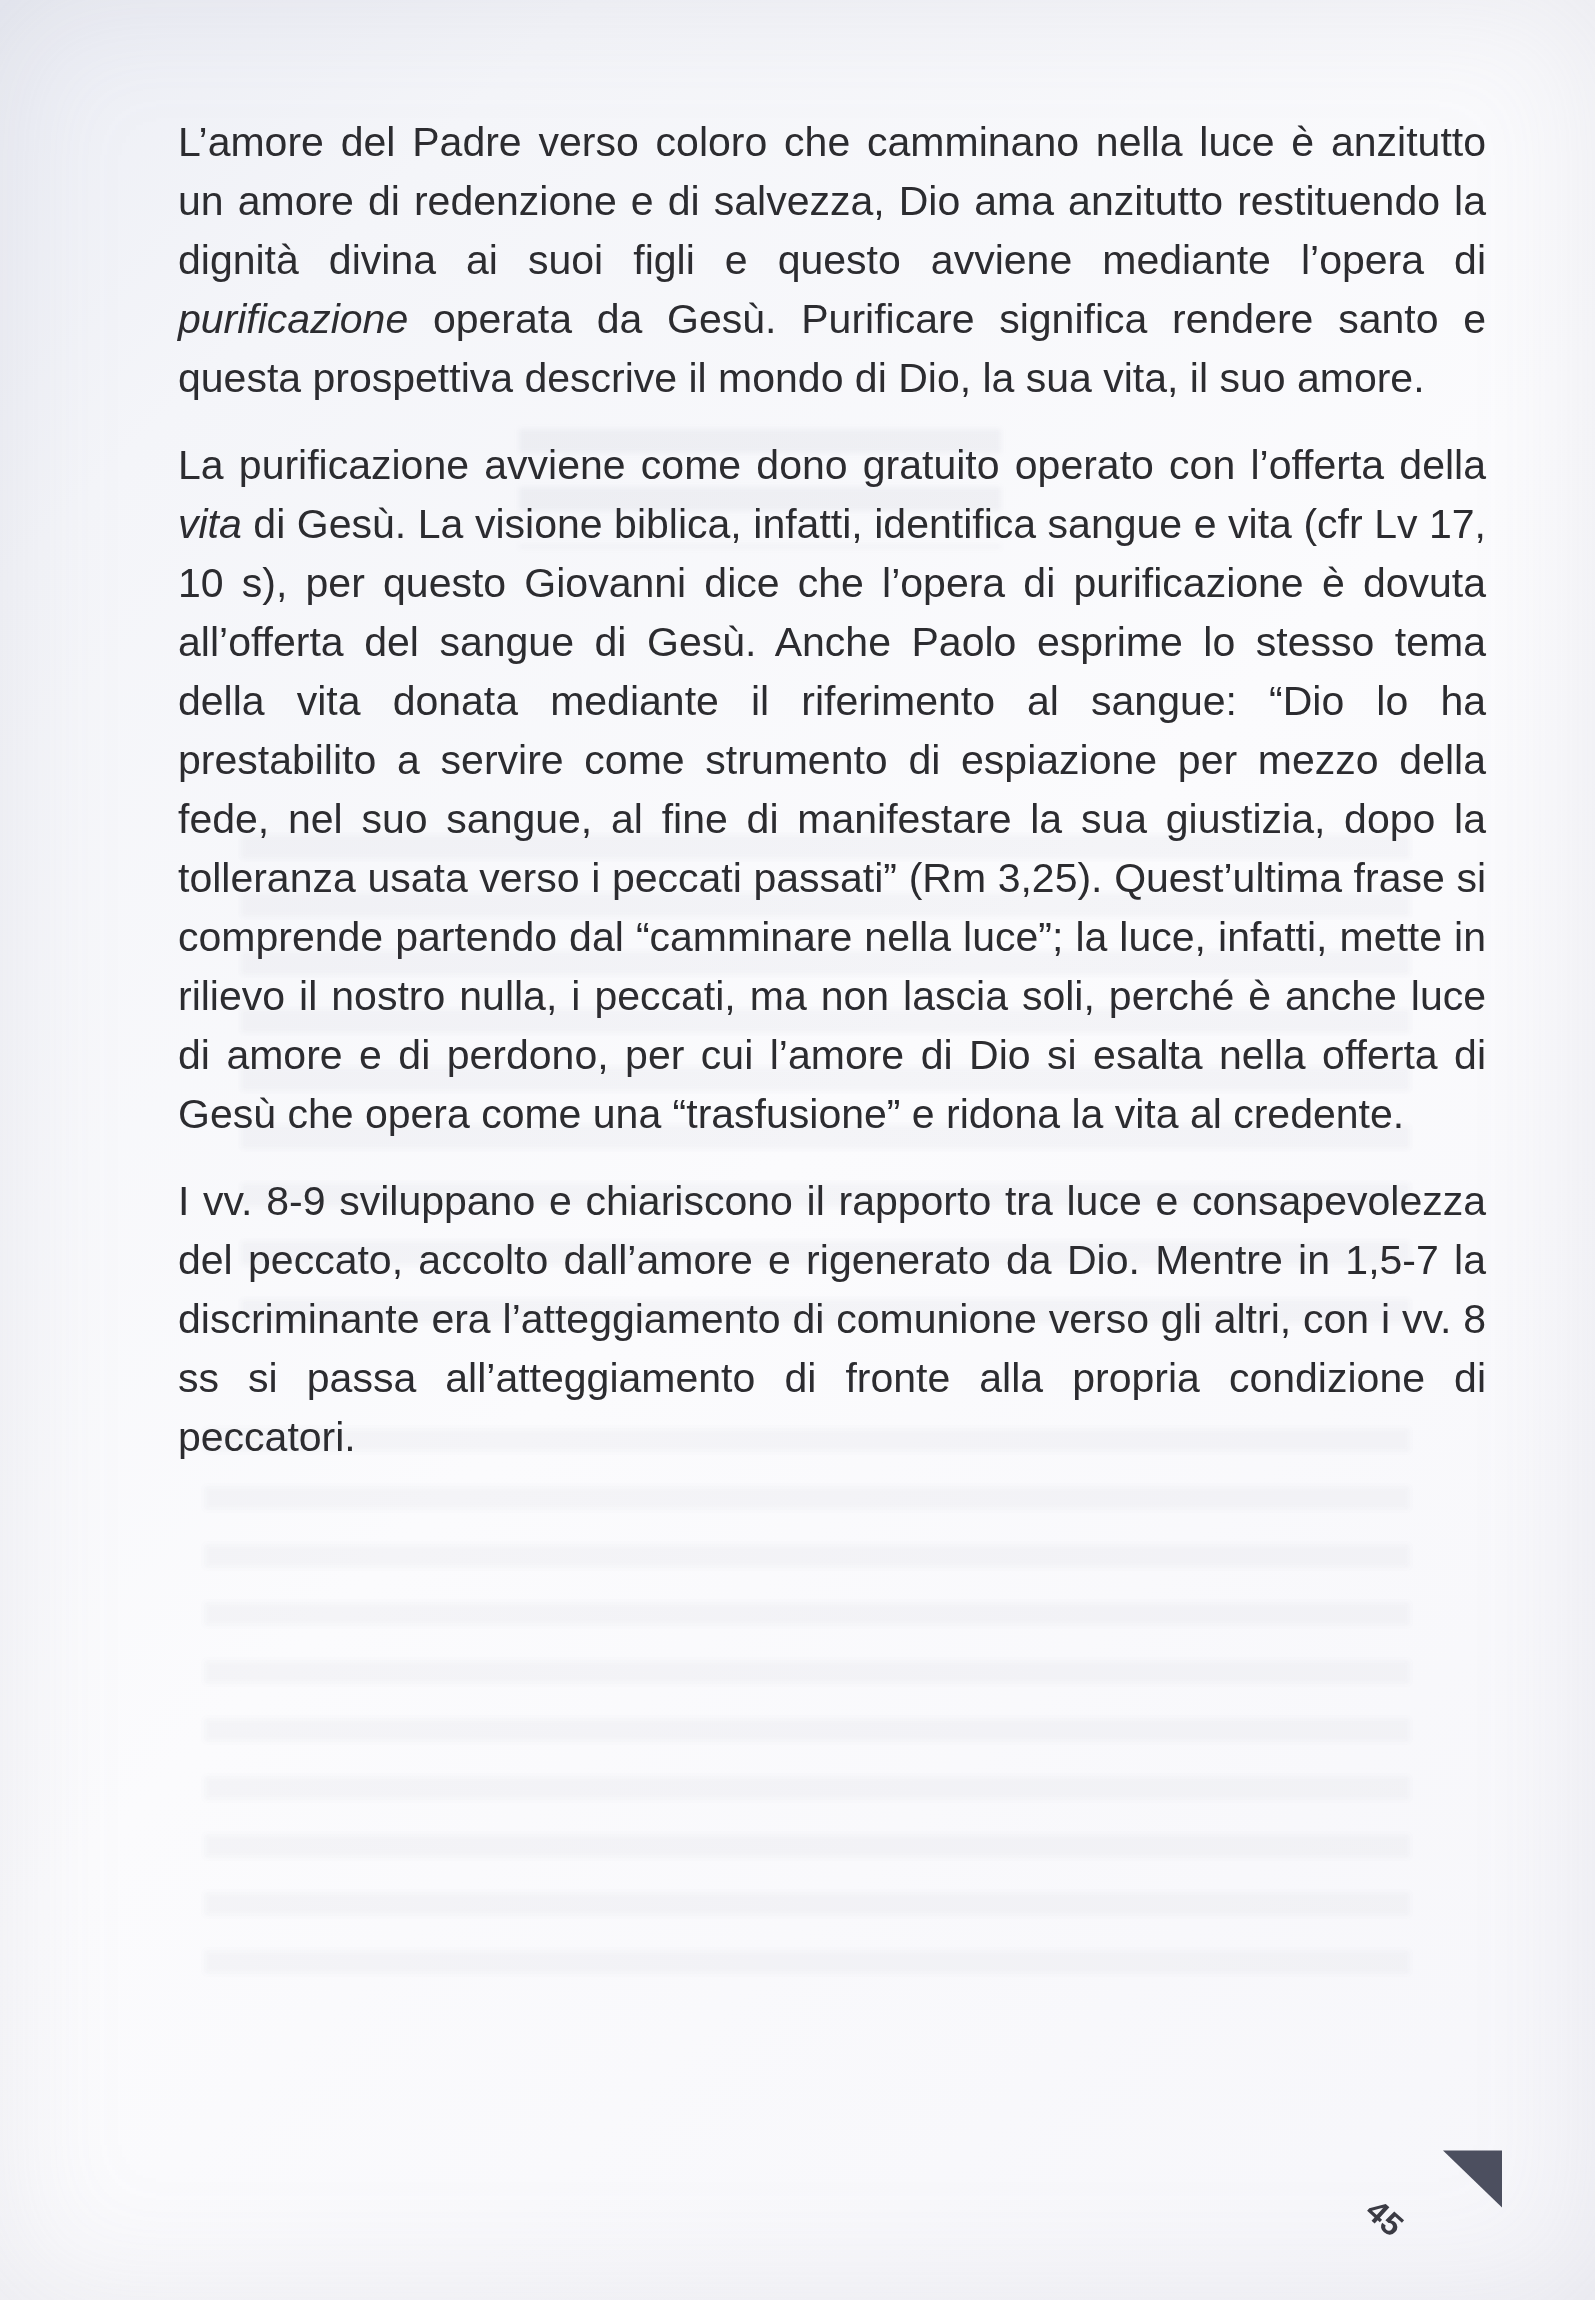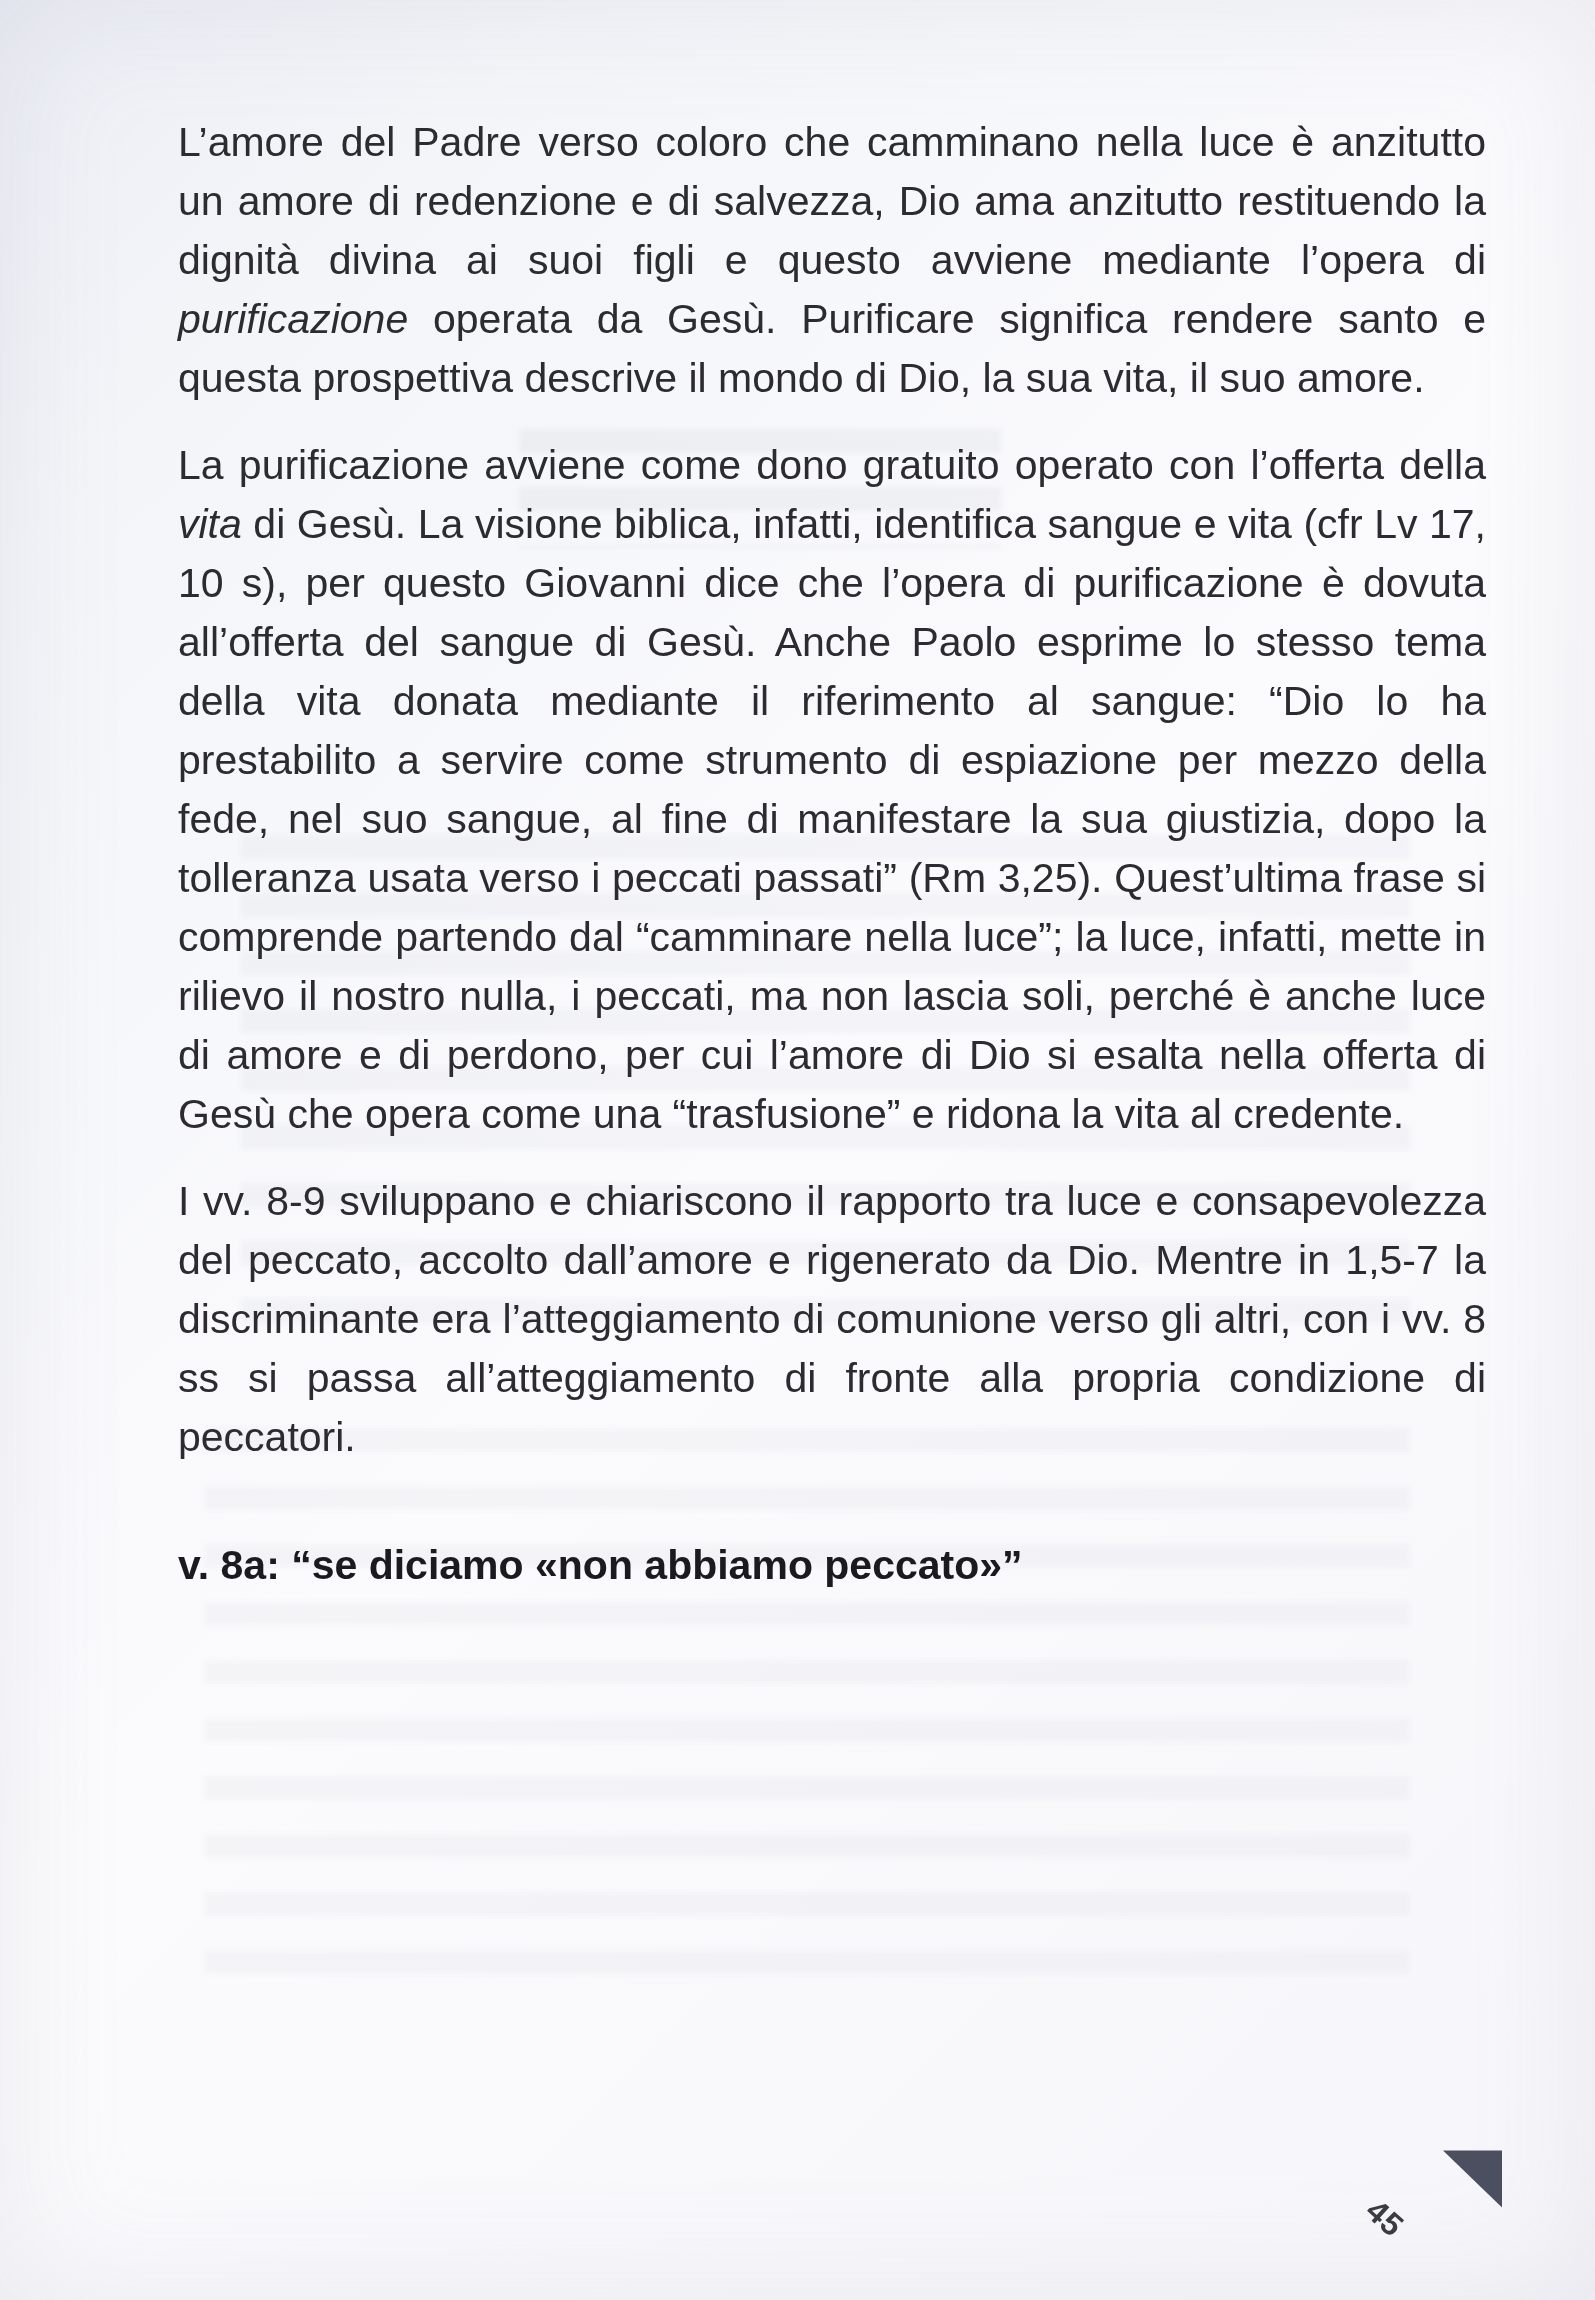--- a/index.html
+++ b/index.html
@@ -96,21 +96,20 @@
   <div class="bleed b3"></div>
 
   <main class="text-block">
 
     <p><span>L’amore del Padre verso coloro che camminano nella luce è anzitutto un amore di redenzione e di salvezza, Dio ama anzitutto restituendo la dignità divina ai suoi figli e questo avviene mediante l’opera di </span><em>purificazione</em><span> operata da Gesù. Purificare significa rendere santo e questa prospettiva descrive il mondo di Dio, la sua vita, il suo amore.</span></p>
 
     <p><span>La purificazione avviene come dono gratuito operato con l’offerta della </span><em>vita</em><span> di Gesù. La visione biblica, infatti, identifica sangue e vita (cfr Lv 17, 10 s), per questo Giovanni dice che l’opera di purificazione è dovuta all’offerta del sangue di Gesù. Anche Paolo esprime lo stesso tema della vita donata mediante il riferimento al sangue: “Dio lo ha prestabilito a servire come strumento di espiazione per mezzo della fede, nel suo sangue, al fine di manifestare la sua giustizia, dopo la tolleranza usata verso i peccati passati” (Rm 3,25). Quest’ultima frase si comprende partendo dal “camminare nella luce”; la luce, infatti, mette in rilievo il nostro nulla, i peccati, ma non lascia soli, perché è anche luce di amore e di perdono, per cui l’amore di Dio si esalta nella offerta di Gesù che opera come una “trasfusione” e ridona la vita al credente.</span></p>
 
     <p><span>I vv. 8-9 sviluppano e chiariscono il rapporto tra luce e consapevolezza del peccato, accolto dall’amore e rigenerato da Dio. Mentre in 1,5-7 la discriminante era l’atteggiamento di comunione verso gli altri, con i vv. 8 ss si passa all’atteggiamento di fronte alla propria condizione di peccatori.</span></p>
 
-    <h2 class="section-heading">v. 8a: “se diciamo «non abbiamo peccato»”</h2>
 
 
   </main>
 
   <div class="corner">
     <svg width="59" height="58" viewBox="0 0 64 62" aria-hidden="true">
       <polygon points="64,0 64,62 0,0" fill="#4c4f5f"></polygon>
     </svg>
     <span class="page-number">45</span>
   </div>

